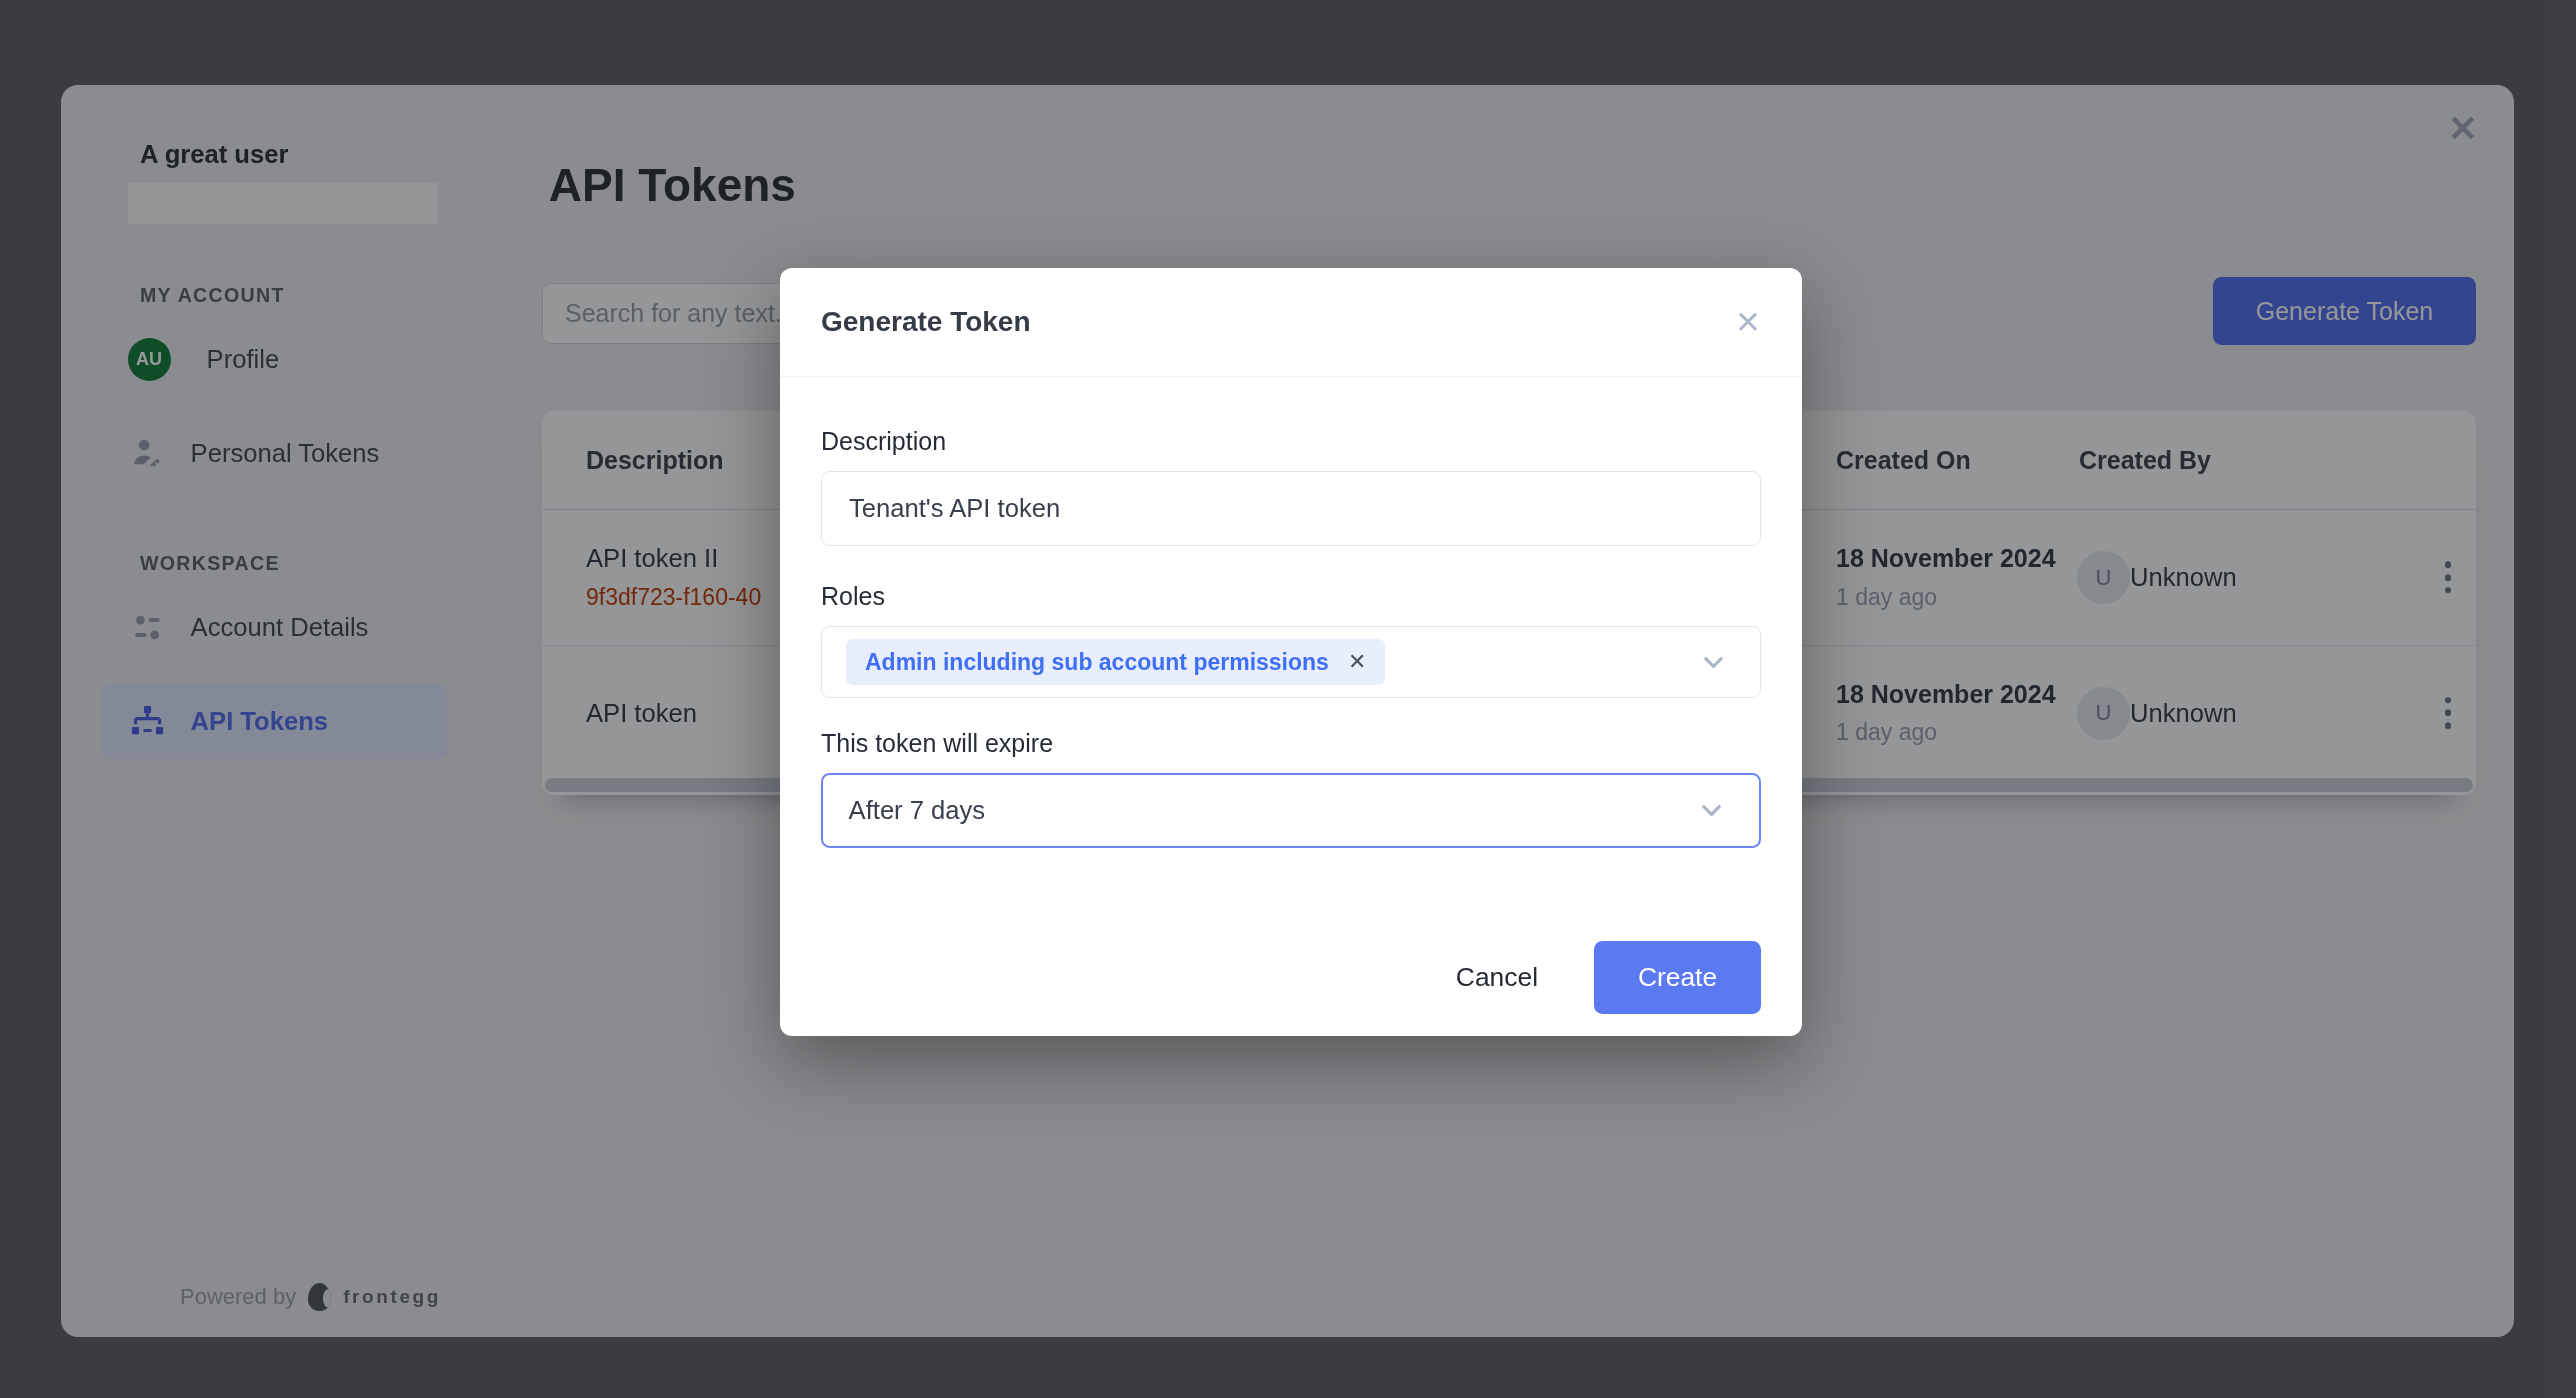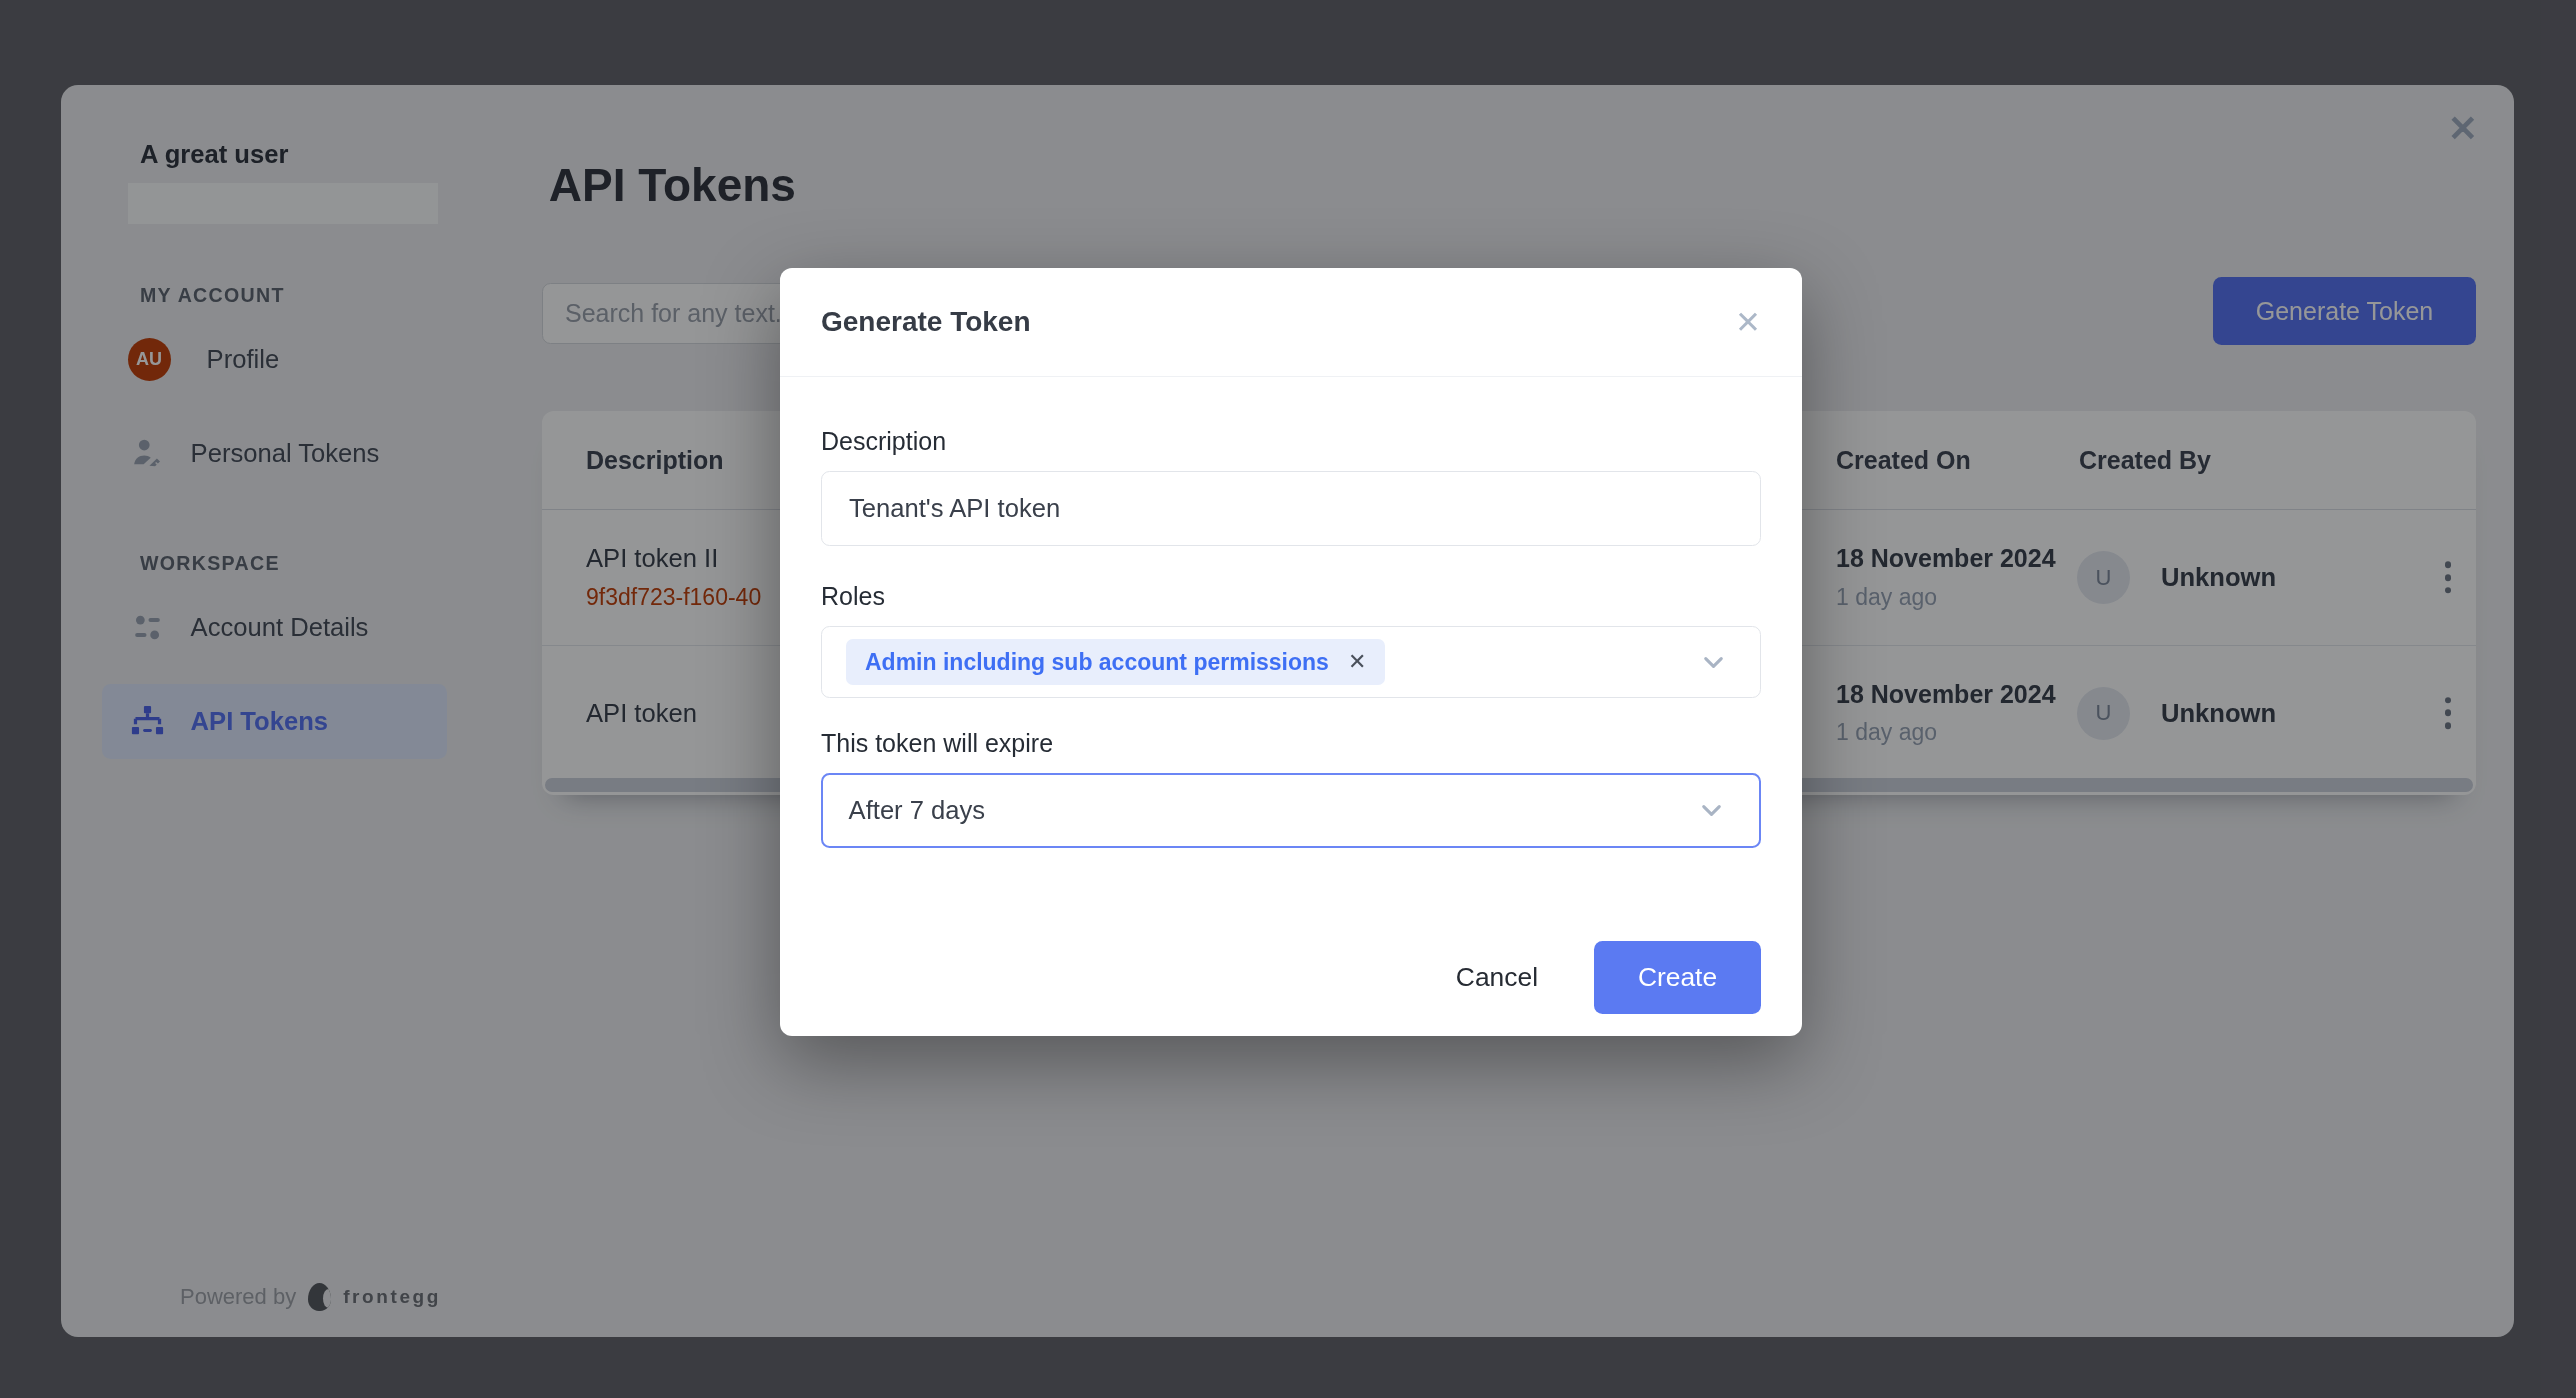--- a/index.html
+++ b/index.html
@@ -21,21 +21,21 @@
           font-weight:600; color:#5E6570; }
   .section-label.first { margin-top:60px; }
   .nav-item { height:75px; margin-top:19px; border-radius:8.5px; display:flex;
           align-items:center; padding-left:25.6px; cursor:pointer; }
   .nav-item.first-of-group { margin-top:15.4px; }
   .nav-item .icon-svg { width:39px; height:39px; color:#9AA3B2; margin-right:24px; flex:none; }
   .nav-item .lbl { font-size:25.6px; color:#454C59; font-weight:500; }
   .nav-item.selected { background:#DFE7FB; }
   .nav-item.selected .lbl { color:#5673F2; font-weight:600; }
   .nav-item.selected .icon-svg { color:#4C63E8; }
-  .avatar-au { width:43px; height:43px; border-radius:50%; background:#c2410c; color:#FFF;
+  .avatar-au { width:43px; height:43px; border-radius:50%; background:#15803d; color:#FFF;
           font-size:18px; font-weight:600; display:flex; align-items:center;
           justify-content:center; margin-right:36px; flex:none; }
 
   .powered { position:absolute; left:78px; top:1143px; display:flex; align-items:center; gap:12px; }
   .powered .pby { font-size:22px; color:#9EA1A8; }
   .egg { width:23px; height:28px; background:#55585E; border-radius:50% 50% 47% 47% / 58% 58% 42% 42%;
           position:relative; overflow:hidden; }
   .egg::after { content:''; position:absolute; right:-4.3px; top:6px; width:12px; height:19px;
           background:#ECEDEF; border-radius:50% / 55%; }
   .powered .brand { font-size:19px; font-weight:700; color:#6D7077; letter-spacing:2.6px; }
@@ -64,21 +64,21 @@
   .trow.r2 { top:235px; height:134px; }
   .cell { position:absolute; top:0; height:100%; display:flex; flex-direction:column;
           justify-content:center; }
   .cell.c1 { left:44px; } .cell.c2 { left:1294px; } .cell.c3 { left:1535px; flex-direction:row; align-items:center; }
   .tname { font-size:25.6px; color:#3A414D; font-weight:500; }
   .tsub  { font-size:23px; color:#c2410c; margin-top:10.2px; }
   .tdate { font-size:25px; color:#3A414D; font-weight:600; }
   .trel  { font-size:23px; color:#97A2B4; margin-top:10.2px; }
   .uavatar { width:53px; height:53px; border-radius:50%; background:#E3E7EE; color:#7E899B;
           font-size:22px; display:flex; align-items:center; justify-content:center; flex:none; }
-  .uname { font-size:25.6px; color:#3A414D; font-weight:700; margin-left:31px; }
+  .uname { font-size:25.6px; color:#3A414D; font-weight:400; }
   .kebab { position:absolute; left:1894px; top:50%; transform:translateY(-50%);
           display:flex; flex-direction:column; gap:6px; padding:8.5px; cursor:pointer; }
   .kebab i { width:6.8px; height:6.8px; border-radius:50%; background:#6E7786; }
   .hscroll { position:absolute; left:3.4px; right:3.4px; bottom:2.6px; height:14.5px;
           border-radius:7.7px; background:#CBD0DB; cursor:pointer; }
 
   
   .overlay { position:absolute; inset:0; background:rgba(5,6,10,0.42); z-index:40; }
   .modal { position:absolute; left:780px; top:268px; width:1022px; height:768px;
           background:#FFF; border-radius:12px; z-index:50;

